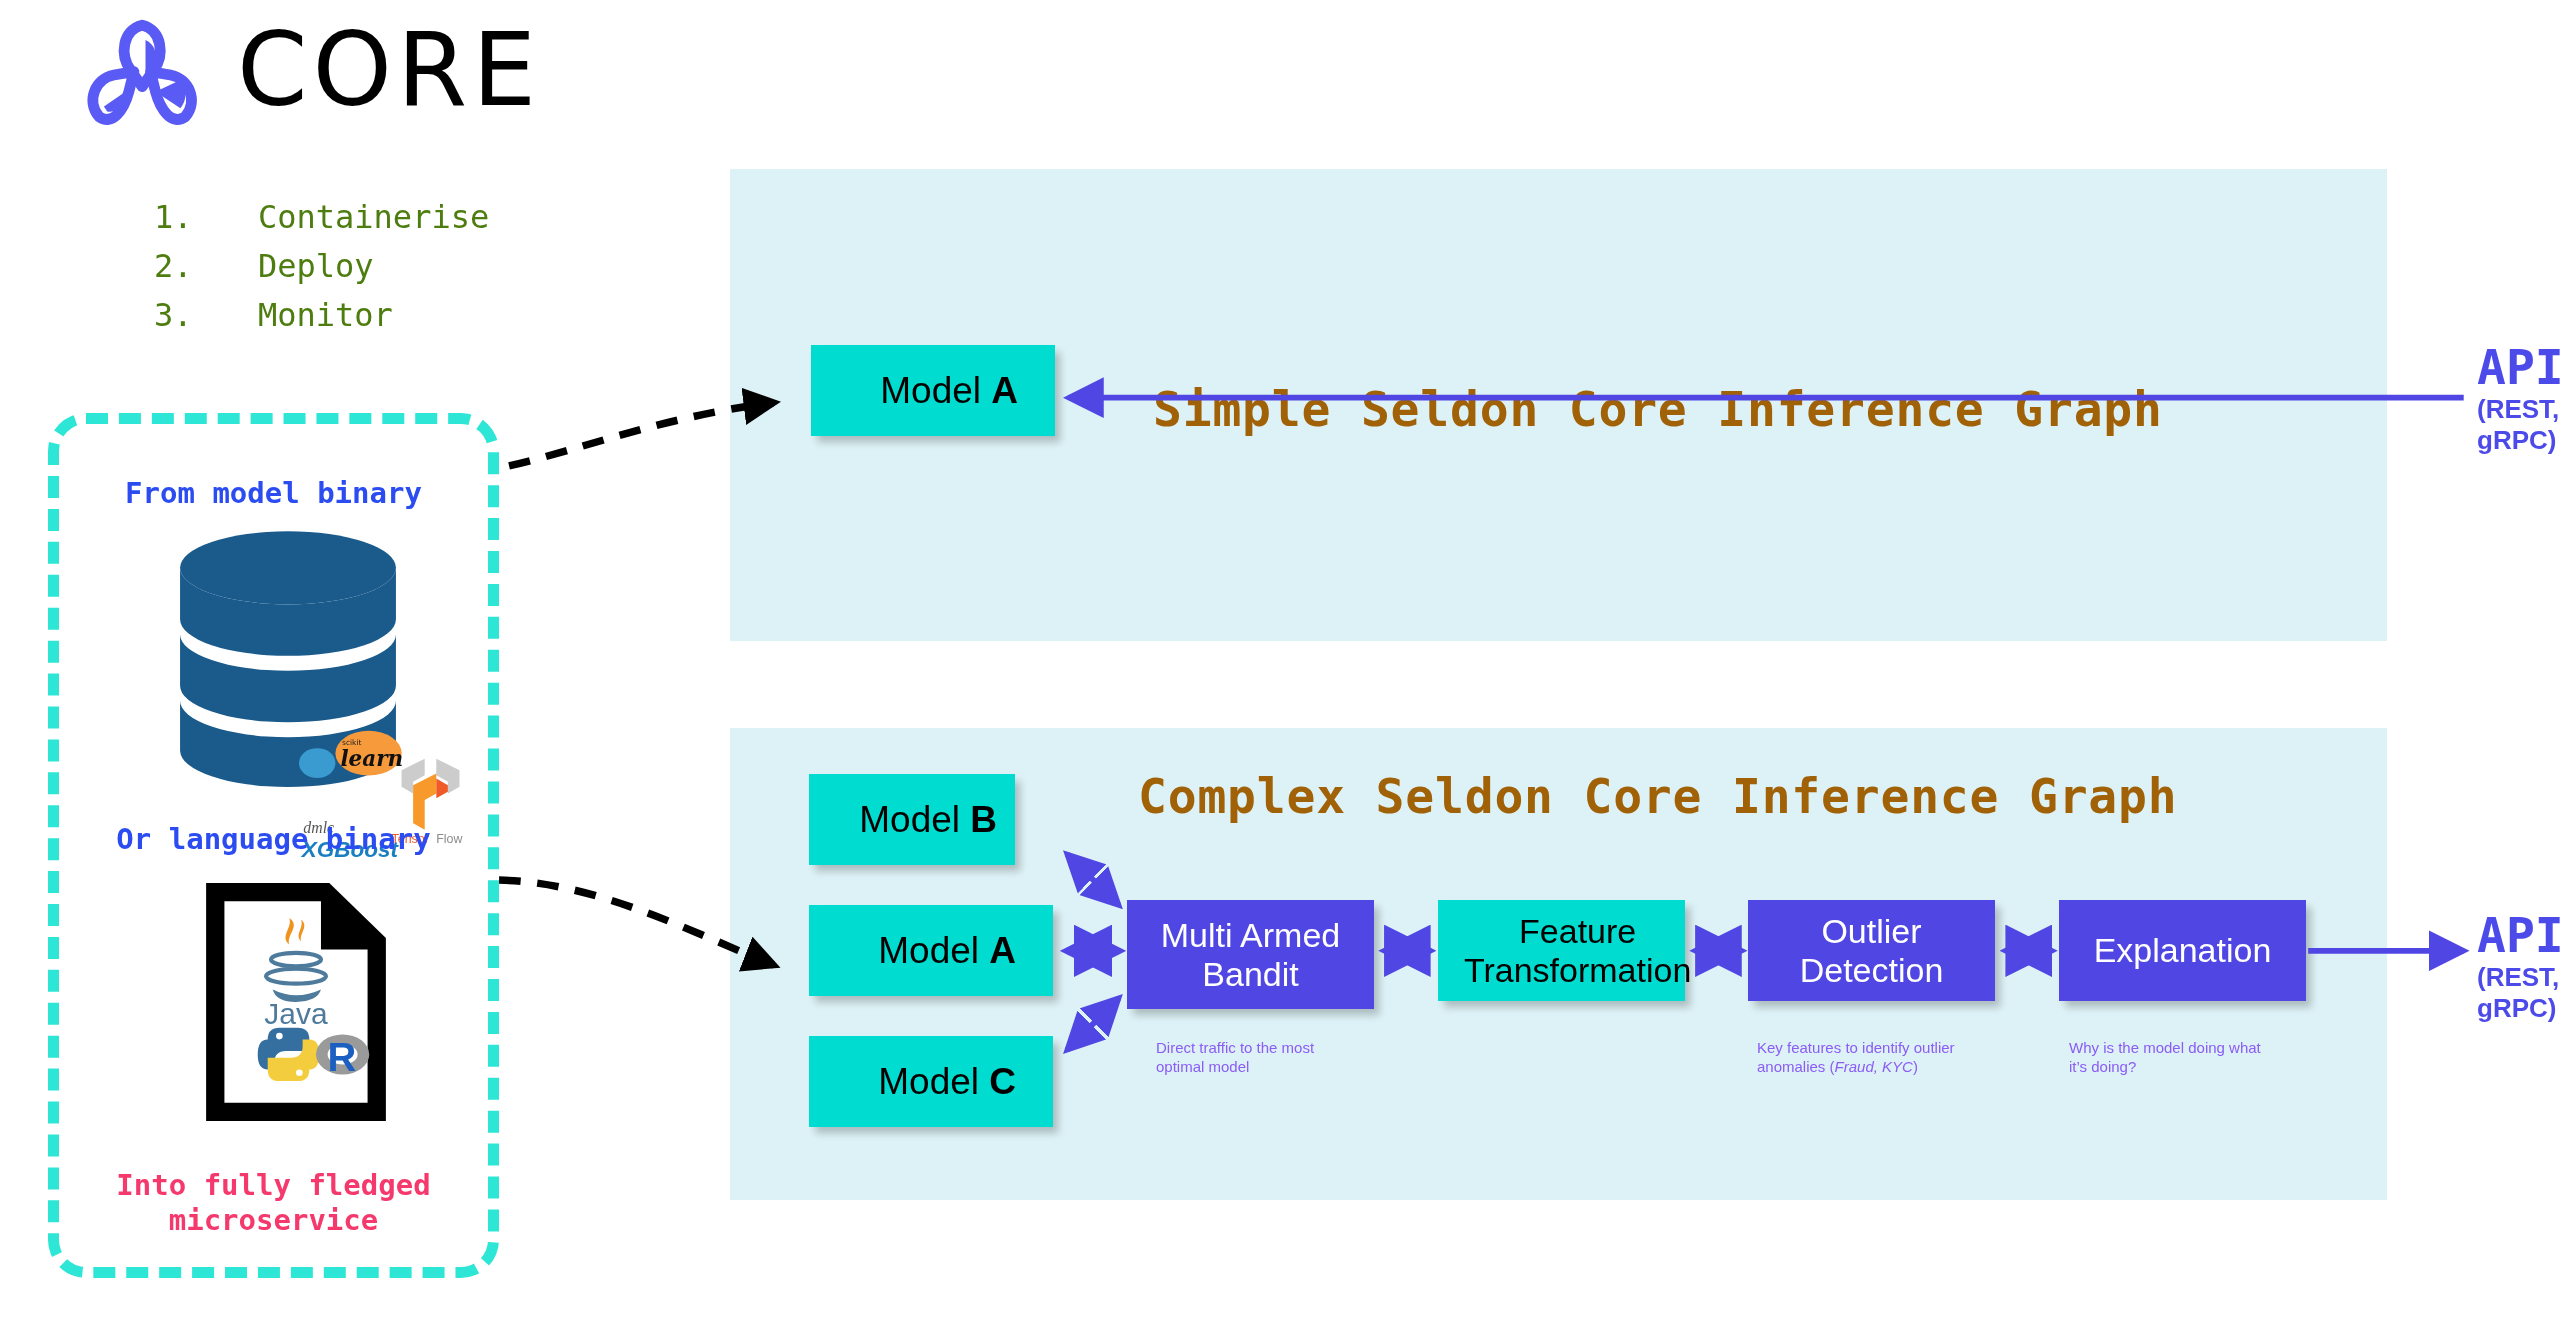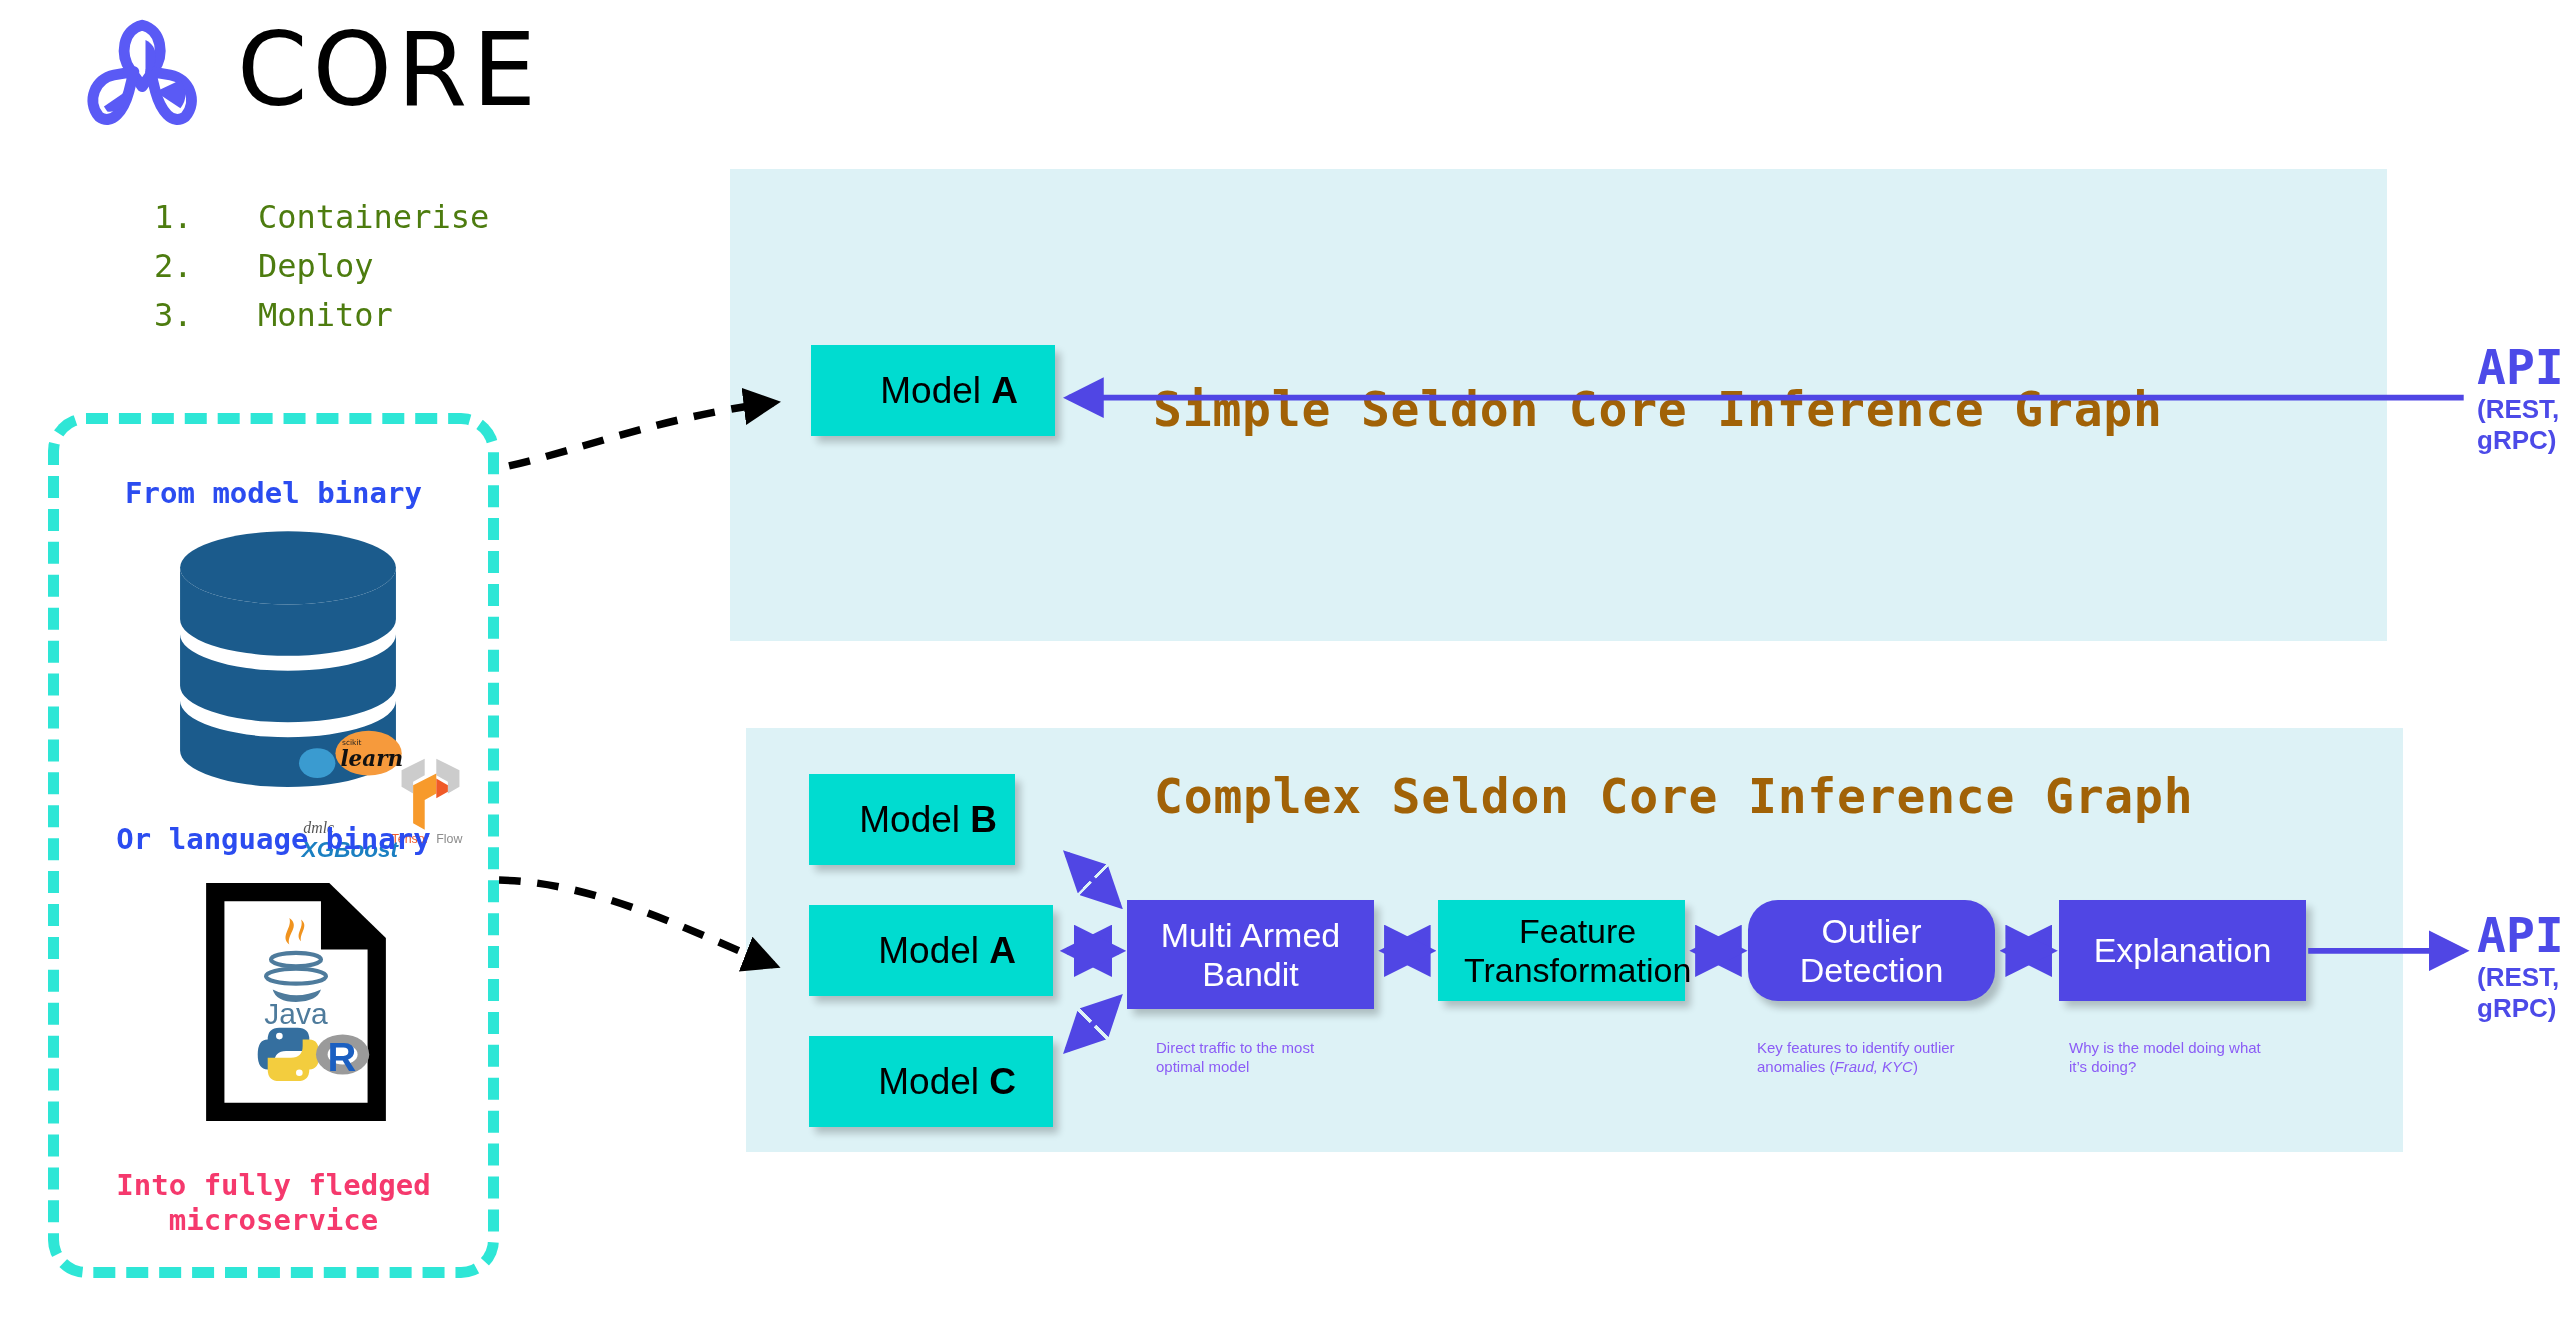--- a/index.html
+++ b/index.html
@@ -72,21 +72,21 @@
   #fw-xgb     { left: 241px; top: 391px; width: 125px; height: 50px; }
 
   
   #doc-icon { left: 137px; top: 449px; width: 200px; height: 258px; }
 
   
   .panel {
     background: #ddf2f6;
   }
   #panel-simple  { left: 730px; top: 169px; width: 1657px; height: 472px; }
-  #panel-complex { left: 730px; top: 728px; width: 1657px; height: 424px; margin-left: 16px; }
+  #panel-complex { left: 730px; top: 728px; width: 1657px; height: 472px; }
 
   .panel-title {
     position: absolute;
     font-family: "DejaVu Sans Mono", monospace;
     font-weight: bold;
     font-size: 48px;
     letter-spacing: 0.8px;
     color: #a16207;
     white-space: nowrap;
   }
@@ -112,21 +112,21 @@
 
   
   #node-simple-a { left: 811px; top: 345px; width: 244px; height: 91px; }
 
   
   #node-b   { left: 809px; top: 774px; width: 206px; height: 91px; }
   #node-a2  { left: 809px; top: 905px; width: 244px; height: 91px; }
   #node-c   { left: 809px; top: 1036px; width: 244px; height: 91px; }
   #node-mab { left: 1127px; top: 900px; width: 247px; height: 109px; font-size: 34px; }
   #node-ft  { left: 1438px; top: 900px; width: 247px; height: 101px; font-size: 34px; }
-  #node-od  { left: 1748px; top: 900px; width: 247px; height: 101px; font-size: 34px; border-radius: 30px; }
+  #node-od  { left: 1748px; top: 900px; width: 247px; height: 101px; font-size: 34px; }
   #node-exp { left: 2059px; top: 900px; width: 247px; height: 101px; font-size: 34px; }
 
   
   .caption {
     position: absolute;
     font-family: "Liberation Sans", sans-serif;
     font-size: 15px;
     line-height: 1.27;
     color: #8b5cf6;
     white-space: pre-line;

